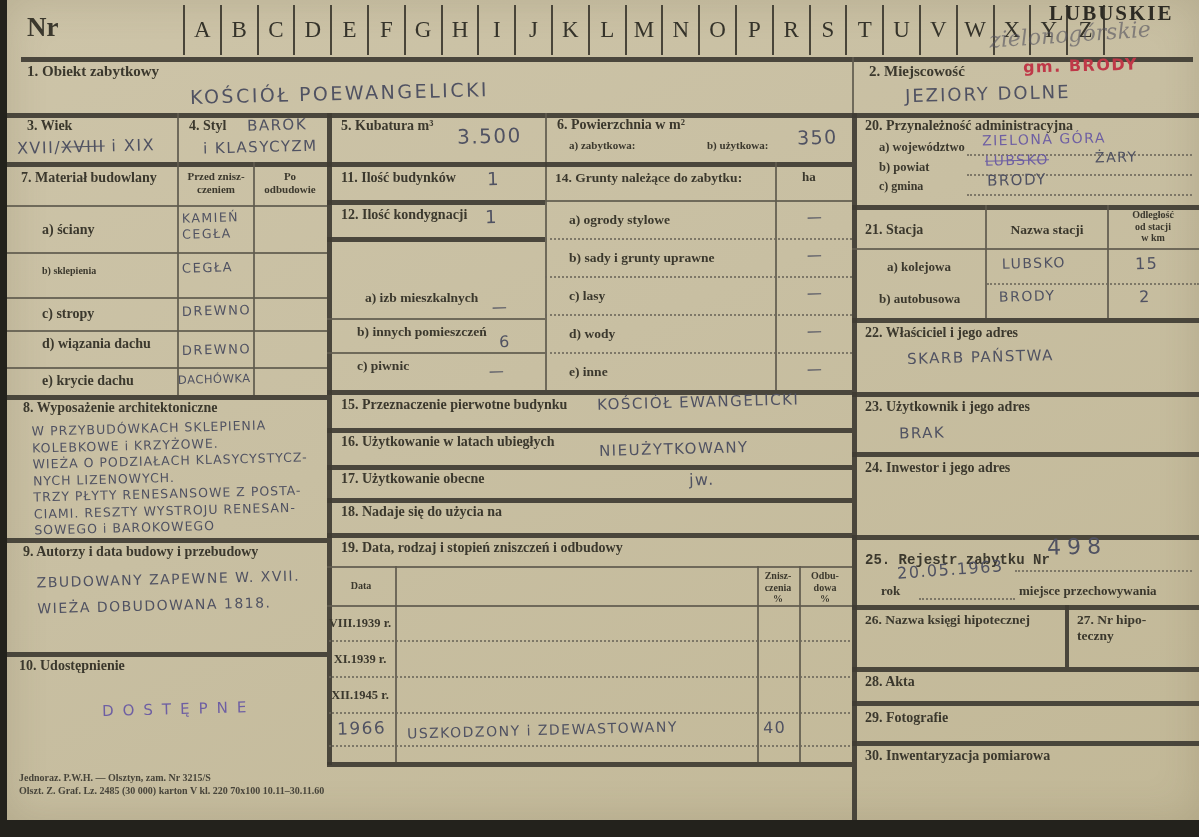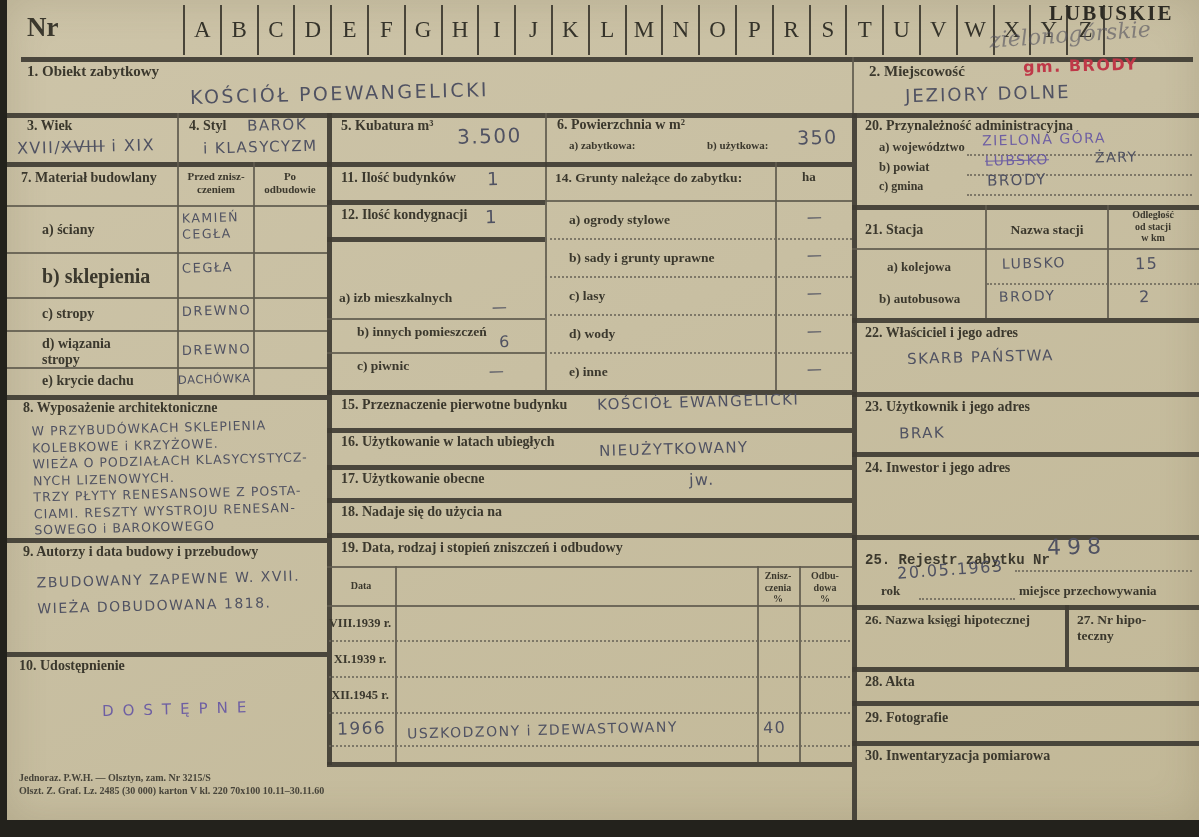--- a/index.html
+++ b/index.html
@@ -92,27 +92,27 @@
 czeniem</div>
   <div class="lbl pl" style="left:248px;top:170px;width:70px;font-size:11px;text-align:center;font-weight:700;">Po
 odbudowie</div>
   <div class="vl" style="left:170px;top:162px;height:233px;"></div>
   <div class="vl" style="left:246px;top:162px;height:233px;"></div>
   <div class="tl" style="left:0;top:205px;width:320px;"></div>
   <div class="lbl" style="left:35px;top:222px;font-size:14px;">a) ściany</div>
   <div class="hw pl" style="left:175px;top:210px;font-size:12.5px;">KAMIEŃ
 CEGŁA</div>
   <div class="tl" style="left:0;top:252px;width:320px;"></div>
-  <div class="lbl" style="left:35px;top:265px;font-size:20px;">b) sklepienia</div>
+  <div class="lbl" style="left:35px;top:265px;font-size:10px;">b) sklepienia</div>
   <div class="hw" style="left:175px;top:260px;font-size:13px;">CEGŁA</div>
   <div class="tl" style="left:0;top:297px;width:320px;"></div>
   <div class="lbl" style="left:35px;top:306px;font-size:14px;">c) stropy</div>
   <div class="hw" style="left:175px;top:303px;font-size:13px;">DREWNO</div>
   <div class="tl" style="left:0;top:330px;width:320px;"></div>
-  <div class="lbl" style="left:35px;top:336px;font-size:14px;width:110px;">d) wiązania stropy</div>
+  <div class="lbl" style="left:35px;top:336px;font-size:14px;width:110px;">d) wiązania dachu</div>
   <div class="hw" style="left:175px;top:342px;font-size:13px;">DREWNO</div>
   <div class="tl" style="left:0;top:367px;width:320px;"></div>
   <div class="lbl" style="left:35px;top:373px;font-size:14px;">e) krycie dachu</div>
   <div class="hw" style="left:171px;top:372px;font-size:11.5px;letter-spacing:.5px;">DACHÓWKA</div>
   <div class="hb" style="left:0;top:395px;width:320px;"></div>
 
   <div class="lbl" style="left:16px;top:400px;font-size:14px;">8. Wyposażenie architektoniczne</div>
   <div class="hw pl" style="left:26px;top:420px;font-size:12.5px;line-height:16.5px;letter-spacing:1px;">W PRZYBUDÓWKACH SKLEPIENIA
 KOLEBKOWE i KRZYŻOWE.
 WIEŻA O PODZIAŁACH KLASYCYSTYCZ-
@@ -141,21 +141,21 @@
   <div class="lbl" style="left:700px;top:139px;font-size:11px;">b) użytkowa:</div>
   <div class="hw" style="left:790px;top:126px;font-size:19px;">350</div>
   <div class="hb" style="left:320px;top:162px;width:525px;"></div>
 
   <div class="lbl" style="left:334px;top:170px;font-size:14px;">11. Ilość budynków</div>
   <div class="hw" style="left:480px;top:168px;font-size:18px;">1</div>
   <div class="hb" style="left:320px;top:200px;width:218px;"></div>
   <div class="lbl" style="left:334px;top:207px;font-size:14px;">12. Ilość kondygnacji</div>
   <div class="hw" style="left:478px;top:206px;font-size:18px;">1</div>
   <div class="hb" style="left:320px;top:237px;width:218px;"></div>
-  <div class="lbl" style="left:332px;top:290px;font-size:13.5px;">a) izb mieszkalnych</div>
+  <div class="lbl" style="left:358px;top:290px;font-size:13.5px;">a) izb mieszkalnych</div>
   <div class="hw" style="left:485px;top:298px;font-size:15px;">—</div>
   <div class="tl" style="left:320px;top:318px;width:218px;"></div>
   <div class="lbl" style="left:350px;top:324px;font-size:13.5px;">b) innych pomieszczeń</div>
   <div class="hw" style="left:492px;top:332px;font-size:16px;">6</div>
   <div class="tl" style="left:320px;top:352px;width:218px;"></div>
   <div class="lbl" style="left:350px;top:358px;font-size:13.5px;">c) piwnic</div>
   <div class="hw" style="left:482px;top:362px;font-size:15px;">—</div>
 
   <div class="lbl" style="left:548px;top:170px;font-size:13.5px;">14. Grunty należące do zabytku:</div>
   <div class="vl" style="left:768px;top:162px;height:228px;"></div>

